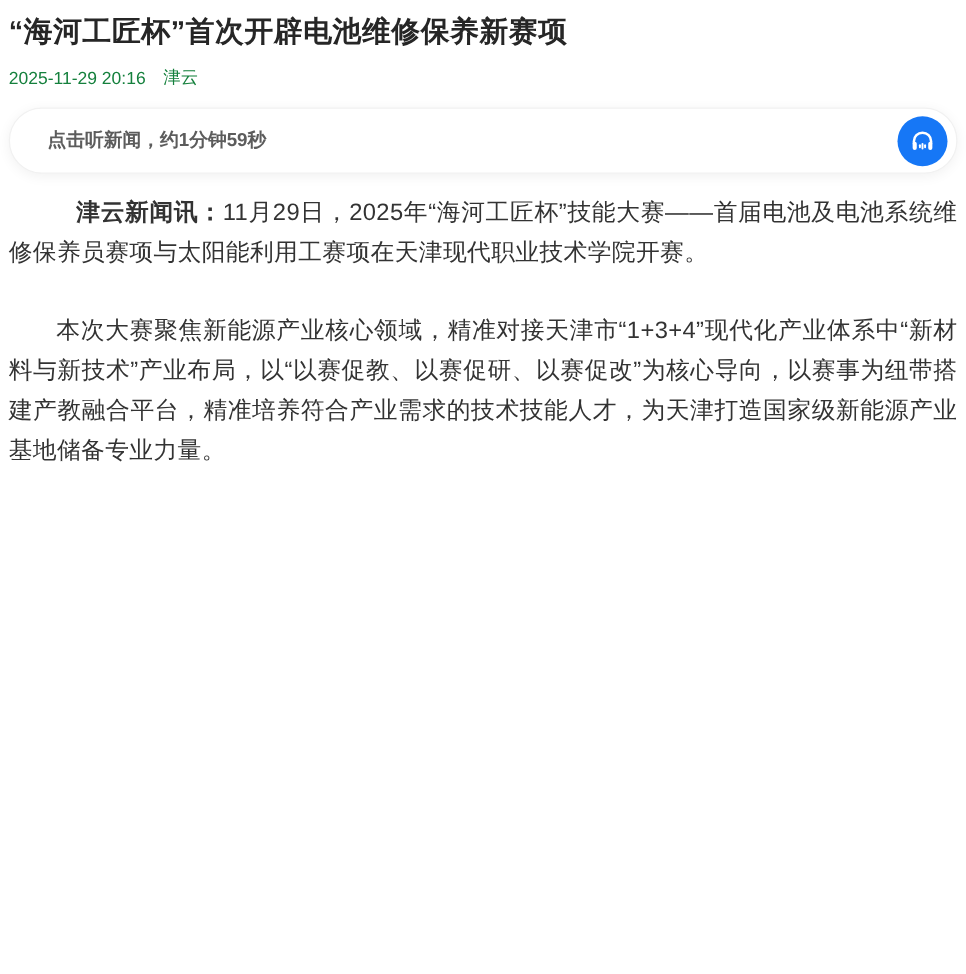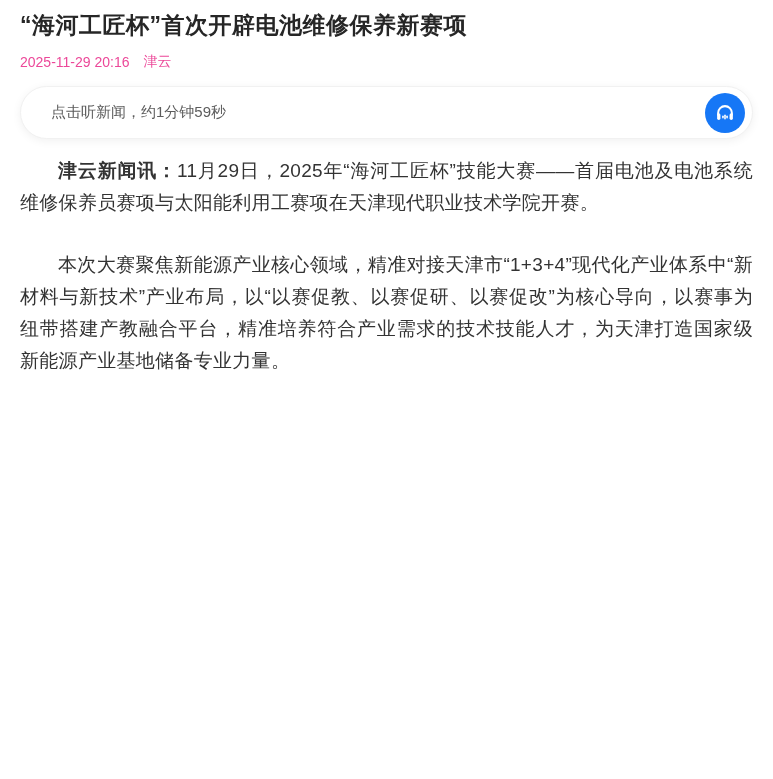--- a/index.html
+++ b/index.html
@@ -1,55 +1,55 @@
 <!DOCTYPE html>
 <html lang="zh"><head>
 <meta charset="utf-8">
 <style>
   * { box-sizing: border-box; }
   html, body { margin: 0; padding: 0; background: #ffffff; }
   body {
     width: 773px; height: 779px; overflow: hidden;
     font-family: "Liberation Sans", "DejaVu Sans", sans-serif;
   }
-  .page { width: 773px; height: 779px; padding: 0 20px; }
+  .page { width: 773px; height: 779px; padding: 0 7px; }
 
   .page-title {
     margin: 0; padding-top: 10px;
     font-size: 23px; line-height: 30px; font-weight: 700;
     color: #262626; letter-spacing: 0.5px;
   }
 
   .meta { margin-top: 13px; display: flex; align-items: center; gap: 14px; }
-  .meta span { font-size: 14px; color: #ec4899; }
+  .meta span { font-size: 14px; color: #15803d; }
 
   .audio-card {
     margin-top: 15px; height: 53px; background: #ffffff;
     border: 1px solid #f1f1f1; border-radius: 27px;
     box-shadow: 0 2px 10px rgba(0,0,0,0.06);
     display: flex; align-items: center;
-    padding: 0 7px 0 30px; cursor: pointer;
+    padding: 0 7px 0 30px; cursor: pointer; font-weight: bold;
   }
   .audio-label { flex: 1; font-size: 15px; color: #5c5c5c; }
   .audio-btn {
     width: 40px; height: 40px; border-radius: 50%;
     background: #1677f6; border: none; padding: 0;
     display: flex; align-items: center; justify-content: center;
     cursor: pointer; flex: 0 0 auto;
   }
   .audio-btn svg { display: block; }
 
   .article-body { margin-top: 0; }
   .article-body p {
     margin: 30px 0 0;
     font-size: 19px; line-height: 32px; color: #333333;
     text-align: justify; text-indent: 2em; letter-spacing: 0.3px;
   }
   .article-body p.lead { margin-top: 16px; }
-  .lead-label { font-weight: 700; color: #333333; }
+  .lead-label { font-weight: 700; color: #333333; margin-left: 16px; }
 </style>
 </head>
 <body>
 
 <div class="page">
 
   <h1 class="page-title">“海河工匠杯”首次开辟电池维修保养新赛项</h1>
 
   <div class="meta">
     <span>2025-11-29 20:16</span>

